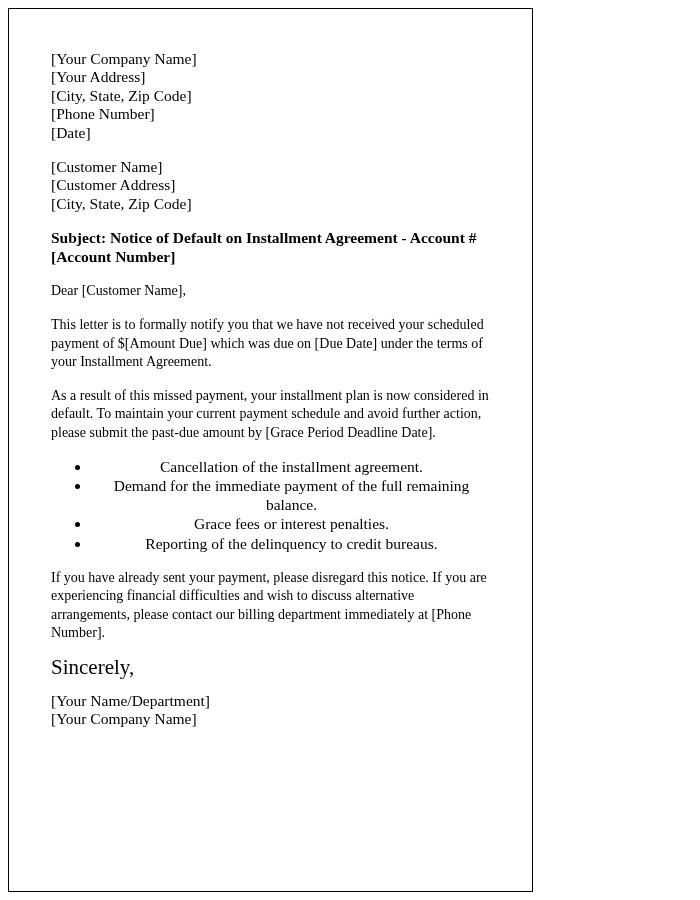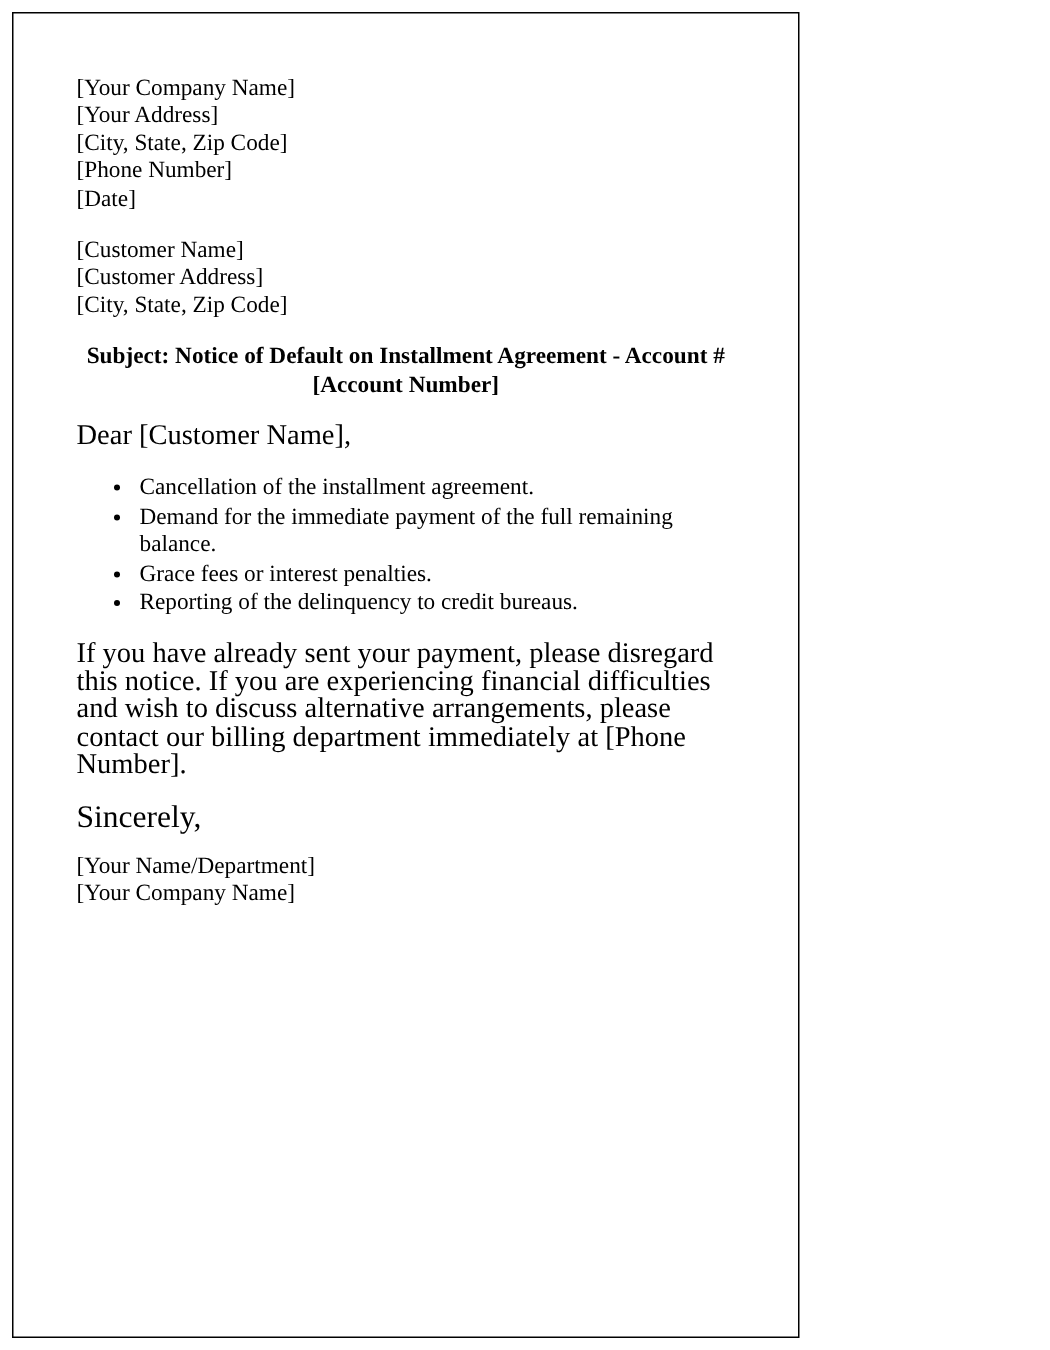--- a/index.html
+++ b/index.html
@@ -29,36 +29,36 @@
   .line {
     font-size: 15.5px;
     line-height: 18.4px;
     white-space: pre-wrap;
   }
   .address-block {
     margin: 0 0 16px 0;
   }
   .para {
     margin: 0 0 15px 0;
-    font-size: 19px;
+    font-size: 14px;
     line-height: 18.6px;
     max-width: 578px;
   }
   .subject {
     font-weight: bold;
     margin: 0 0 16px 0;
     font-size: 15.5px;
     line-height: 18.6px;
-    text-align: center;
   }
   ul.consequence-list {
     margin: 0 0 15px 0;
     padding: 0 0 0 40px;
     font-size: 15.5px;
     line-height: 18.6px;
+    text-align: center;
   }
   ul.consequence-list li {
     margin: 0 0 1px 0;
     padding-left: 2px;
   }
   .closing {
     margin: 0 0 15px 0;
     font-size: 21px;
     line-height: 18.6px;
   }
@@ -82,21 +82,23 @@
   <div class="address-block">
     <div class="line">[Customer Name]</div>
     <div class="line">[Customer Address]</div>
     <div class="line">[City, State, Zip Code]</div>
   </div>
 
   <div class="subject">Subject: Notice of Default on Installment Agreement - Account #[Account Number]</div>
 
   <div class="para">Dear [Customer Name],</div>
 
+  <div class="para">This letter is to formally notify you that we have not received your scheduled payment of $[Amount Due] which was due on [Due Date] under the terms of your Installment Agreement.</div>
 
+  <div class="para">As a result of this missed payment, your installment plan is now considered in default. To maintain your current payment schedule and avoid further action, please submit the past-due amount by [Grace Period Deadline Date].</div>
 
 
   <ul class="consequence-list">
     <li>Cancellation of the installment agreement.</li>
     <li>Demand for the immediate payment of the full remaining balance.</li>
     <li>Grace fees or interest penalties.</li>
     <li>Reporting of the delinquency to credit bureaus.</li>
   </ul>
 
   <div class="para">If you have already sent your payment, please disregard this notice. If you are experiencing financial difficulties and wish to discuss alternative arrangements, please contact our billing department immediately at [Phone Number].</div>

